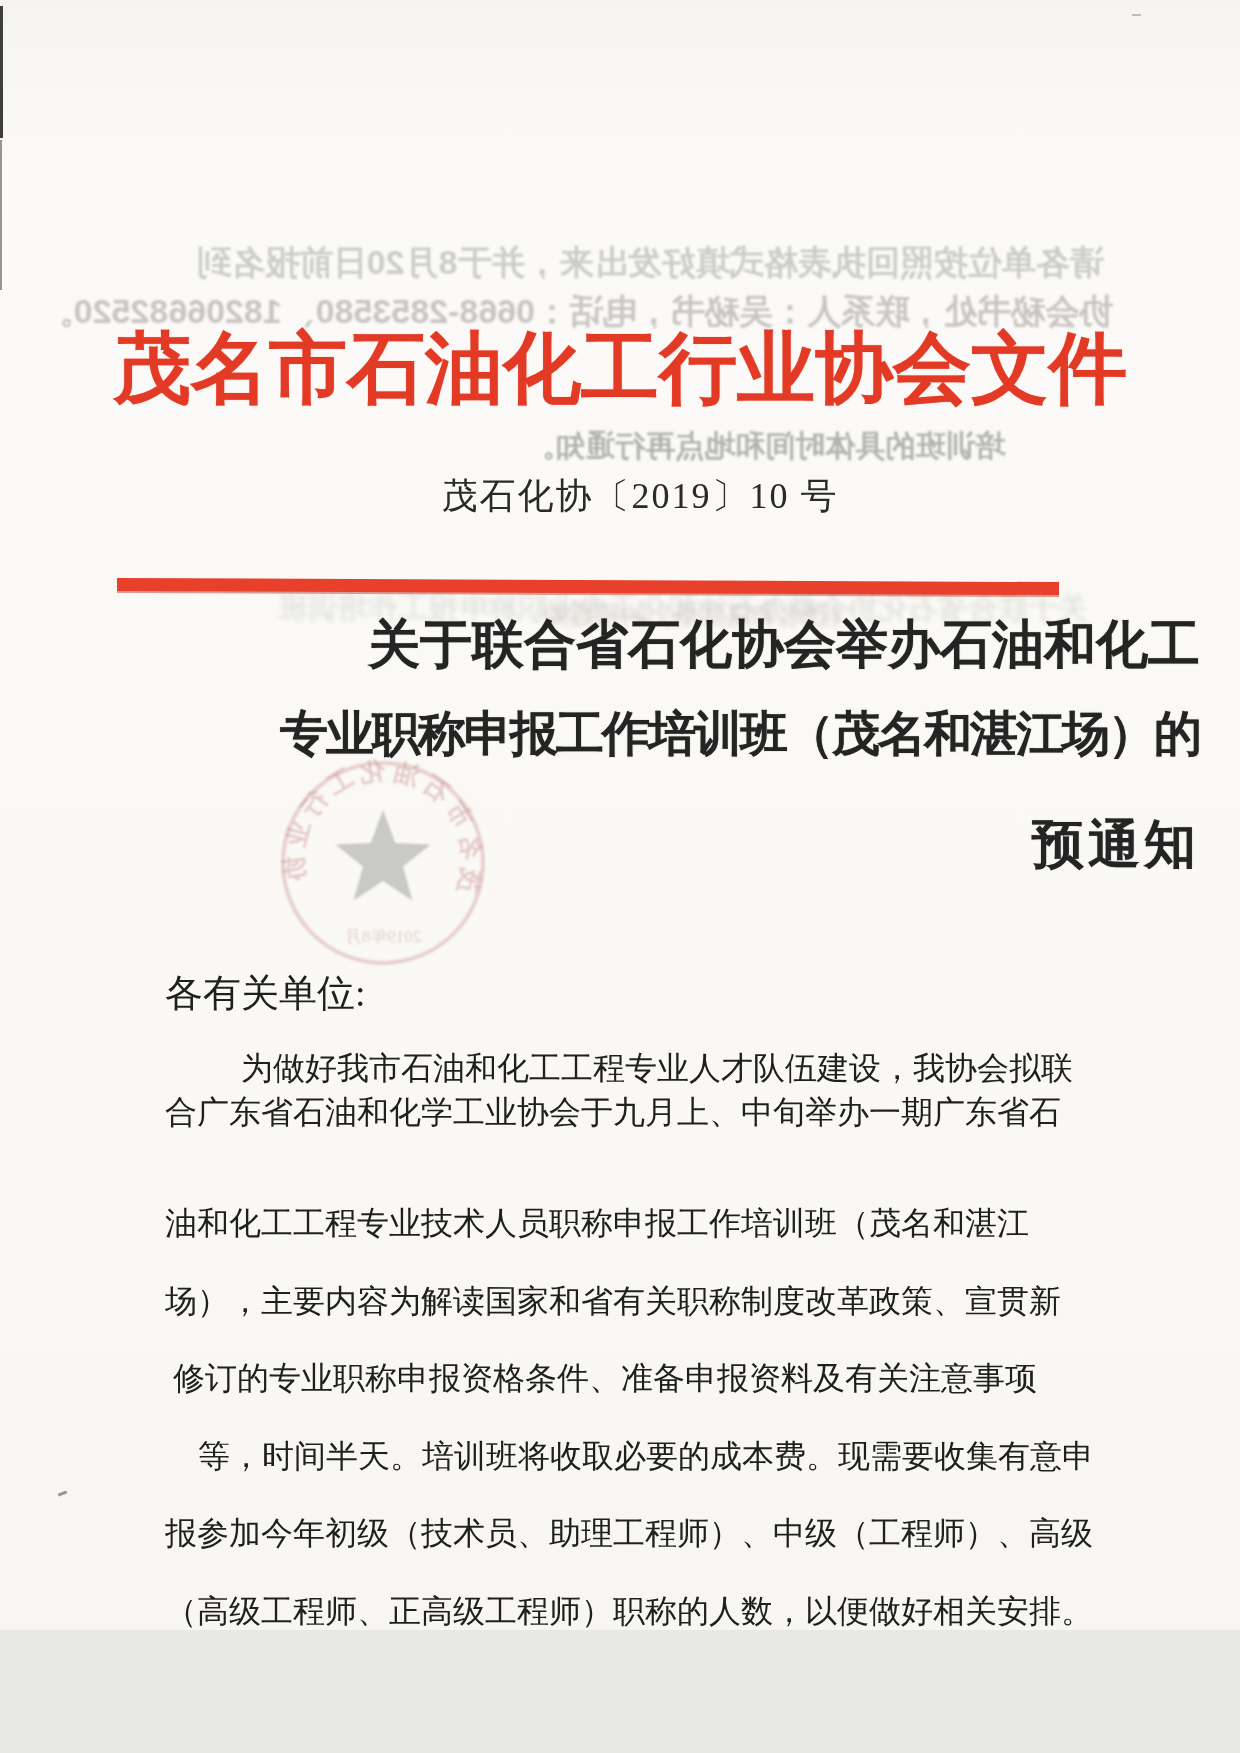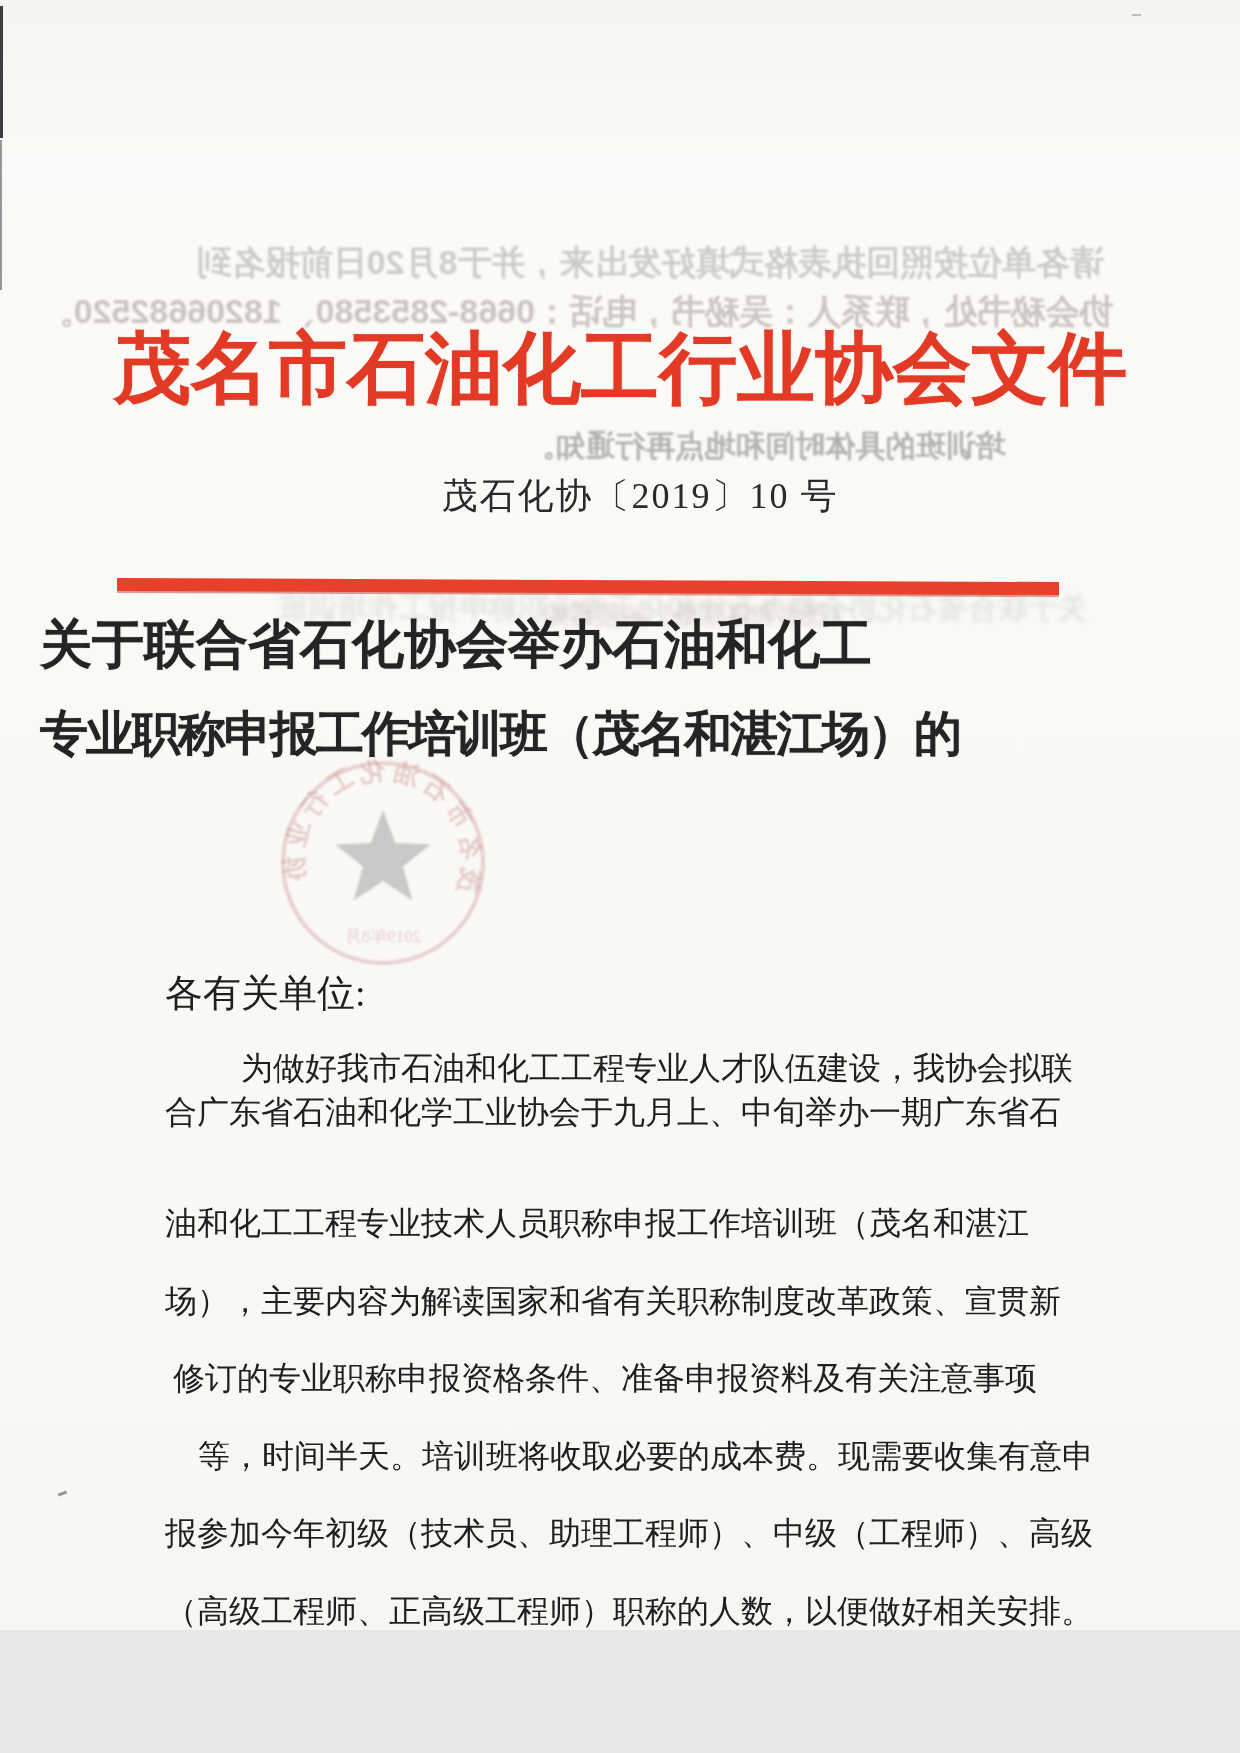--- a/index.html
+++ b/index.html
@@ -26,21 +26,21 @@
   }
   .doc-number{
     width:1000px;left:140px;top:472px;text-align:center;
     font-size:36px;color:#2a2a2a;letter-spacing:2px;
   }
   .red-rule{
     left:117px;top:580px;width:942px;height:13px;background:#e8402b;
     transform:rotate(0.25deg);box-shadow:0 2px 0 rgba(178,42,26,.45);
   }
   .h-line{
-    width:1160px;left:40px;text-align:left;font-weight:bold;color:#242424;
+    width:1160px;left:40px;text-align:right;font-weight:bold;color:#242424;
     text-shadow:0 0 1px rgba(30,30,30,.55);line-height:1.25;
   }
   .h1{top:612px;font-size:52px;}
   .h2{top:704px;font-size:48px;letter-spacing:-2px;}
   .h3{top:812px;font-size:52px;letter-spacing:4px;}
   .salutation{left:165px;top:968px;font-size:38px;color:#1f1f1f;}
   .body-line{
     left:165px;width:848px;font-size:32px;color:#1f1f1f;line-height:1.3;
     text-align:justify;text-align-last:justify;white-space:nowrap;
   }
@@ -78,20 +78,21 @@
     <circle cx="117" cy="117" r="100" fill="none" stroke="rgba(201,143,143,.42)" stroke-width="4"></circle>
     <polygon points="117,64 129.3,97 164.6,98.6 137,120.5 146.4,154.5 117,135 87.6,154.5 97,120.5 69.4,98.6 104.7,97" fill="rgba(122,122,122,.42)"></polygon>
     <text font-size="25" fill="rgba(190,120,118,.40)" font-weight="bold" font-family="Liberation Serif, DejaVu Serif, serif" letter-spacing="6">
       <textPath href="#ringPath" startOffset="4">茂名市石油化工行业协会</textPath>
     </text>
     <text x="117" y="196" text-anchor="middle" font-size="17" fill="rgba(190,120,118,.38)" font-family="Liberation Serif, DejaVu Serif, serif">2019年8月</text>
   </svg>
 
   <div class="abs h-line h1">关于联合省石化协会举办石油和化工</div>
   <div class="abs h-line h2">专业职称申报工作培训班（茂名和湛江场）的</div>
+  <div class="abs h-line h3">预通知</div>
 
   <div class="abs salutation">各有关单位:</div>
 
   <div>
     <div class="abs body-line indent" style="top:1048px;">为做好我市石油和化工工程专业人才队伍建设，我协会拟联</div>
     <div class="abs body-line" style="top:1092px;">合广东省石油和化学工业协会于九月上、中旬举办一期广东省石</div>
     <div class="abs body-line" style="top:1203px;">油和化工工程专业技术人员职称申报工作培训班（茂名和湛江</div>
     <div class="abs body-line" style="top:1281px;">场），主要内容为解读国家和省有关职称制度改革政策、宣贯新</div>
     <div class="abs body-line" style="top:1358px;margin-left:8px;">修订的专业职称申报资格条件、准备申报资料及有关注意事项</div>
     <div class="abs body-line" style="top:1436px;margin-left:33px;">等，时间半天。培训班将收取必要的成本费。现需要收集有意申</div>

